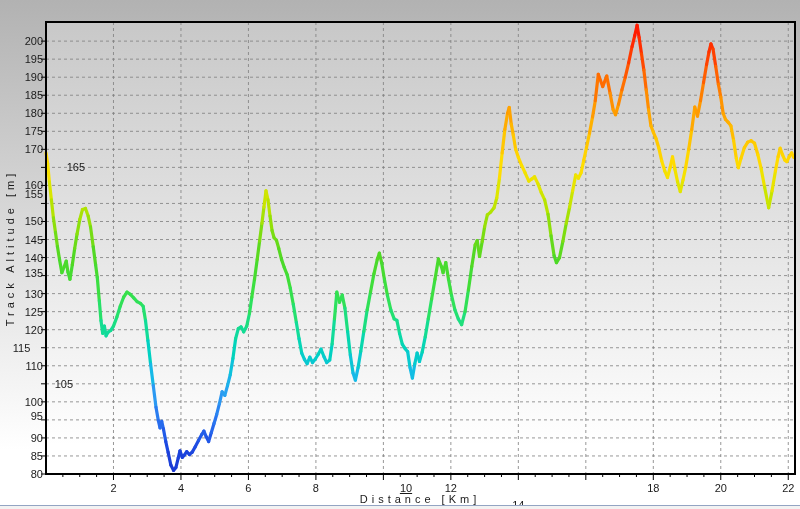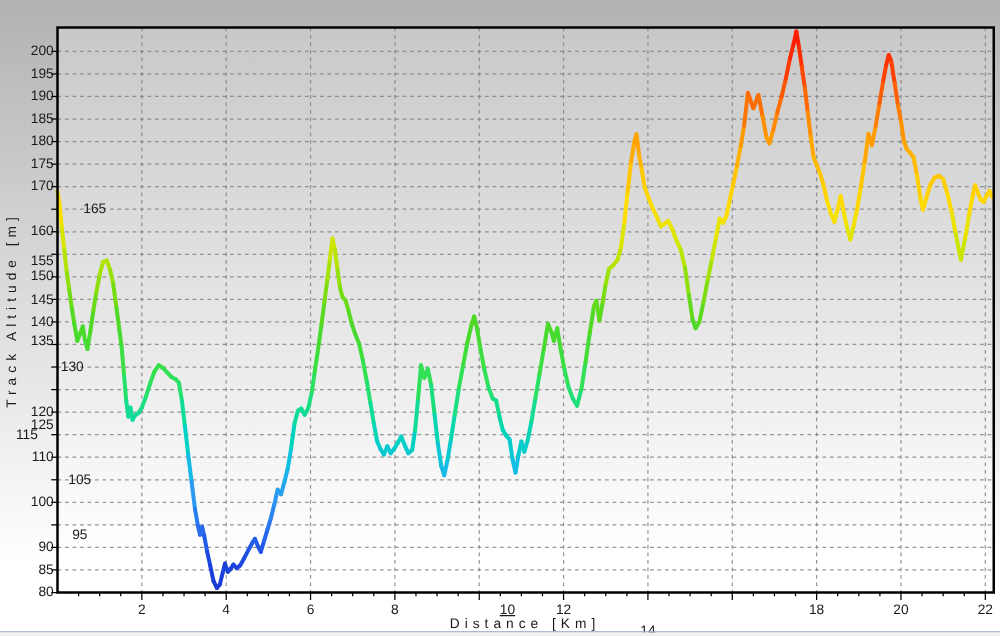--- a/index.html
+++ b/index.html
@@ -408,33 +408,33 @@
       <line x1="41" y1="77.19233838786914" x2="46" y2="77.19233838786914" stroke="#000000" stroke-width="1"></line>
       <line x1="41" y1="59.15562649640867" x2="46" y2="59.15562649640867" stroke="#000000" stroke-width="1"></line>
       <line x1="41" y1="41.118914604948145" x2="46" y2="41.118914604948145" stroke="#000000" stroke-width="1"></line>
     </svg>
   <div id="y-axis-title" class="axis-title">Track Altitude [m]</div>
   <div id="x-axis-title" class="axis-title">Distance [Km]</div>
   <div id="ytick-labels">
       <div class="ytick-label" style="top: 468px;">80</div>
       <div class="ytick-label" style="top: 449.963px;">85</div>
       <div class="ytick-label" style="top: 431.927px;">90</div>
-      <div class="ytick-label" style="top: 422px; padding-left: 27px;">95</div>
+      <div class="ytick-label" style="top: 410px;">95</div>
       <div class="ytick-label" style="top: 395.853px;">100</div>
       <div class="ytick-label" style="top: 377.816px; margin-left: 30px;">105</div>
       <div class="ytick-label" style="top: 359.78px;">110</div>
       <div class="ytick-label" style="top: 341.743px; text-align: center;">115</div>
       <div class="ytick-label" style="top: 323.706px;">120</div>
-      <div class="ytick-label" style="top: 305.67px; margin-top: 28px;">125</div>
-      <div class="ytick-label" style="top: 287.633px; margin-left: 24px;">130</div>
+      <div class="ytick-label" style="top: 305.67px;">125</div>
+      <div class="ytick-label" style="top: 287.633px;">130</div>
       <div class="ytick-label" style="top: 267px;">135</div>
       <div class="ytick-label" style="top: 251.559px;">140</div>
       <div class="ytick-label" style="top: 233.523px;">145</div>
       <div class="ytick-label" style="top: 215.486px;">150</div>
-      <div class="ytick-label" style="top: 203px;">155</div>
+      <div class="ytick-label" style="top: 188px;">155</div>
       <div class="ytick-label" style="top: 179.413px;">160</div>
       <div class="ytick-label" style="top: 161.376px; padding-left: 42px;">165</div>
       <div class="ytick-label" style="top: 143.339px;">170</div>
       <div class="ytick-label" style="top: 125.302px;">175</div>
       <div class="ytick-label" style="top: 107.266px;">180</div>
       <div class="ytick-label" style="top: 89.2291px;">185</div>
       <div class="ytick-label" style="top: 71.1923px;">190</div>
       <div class="ytick-label" style="top: 53.1556px;">195</div>
       <div class="ytick-label" style="top: 35.1189px;">200</div>
     </div>

